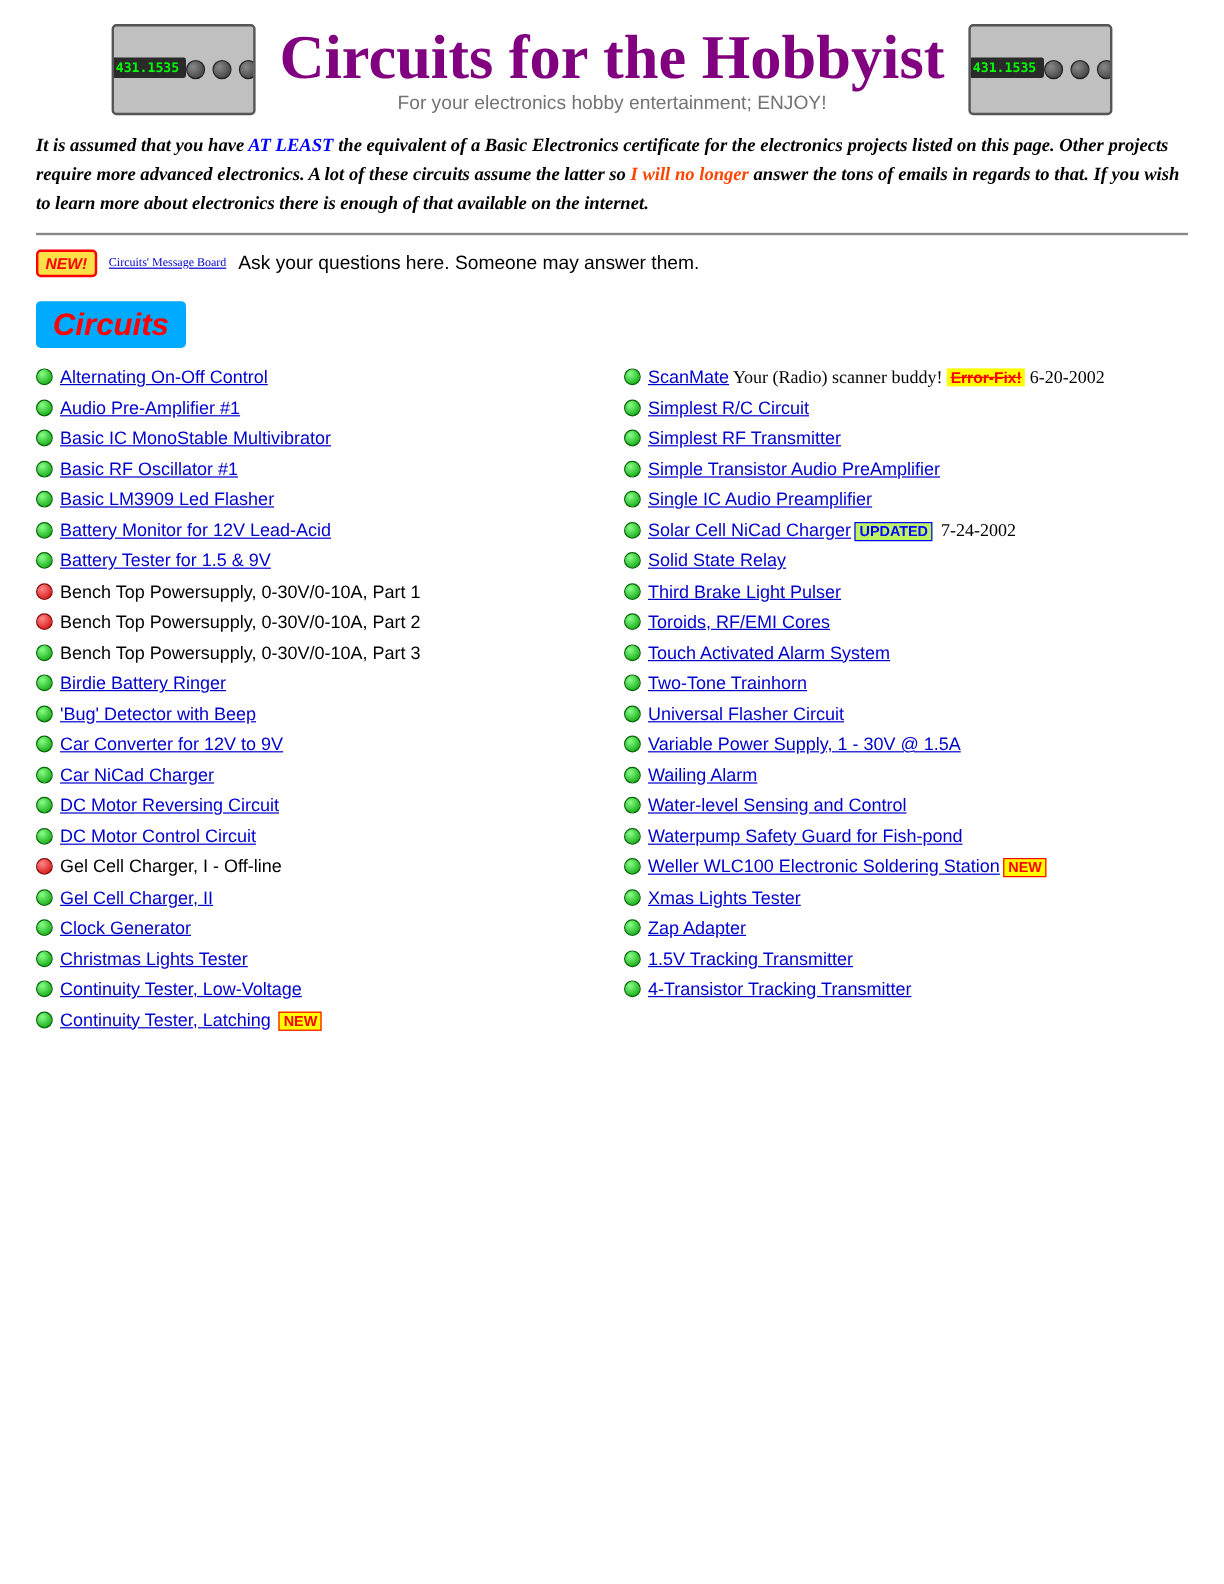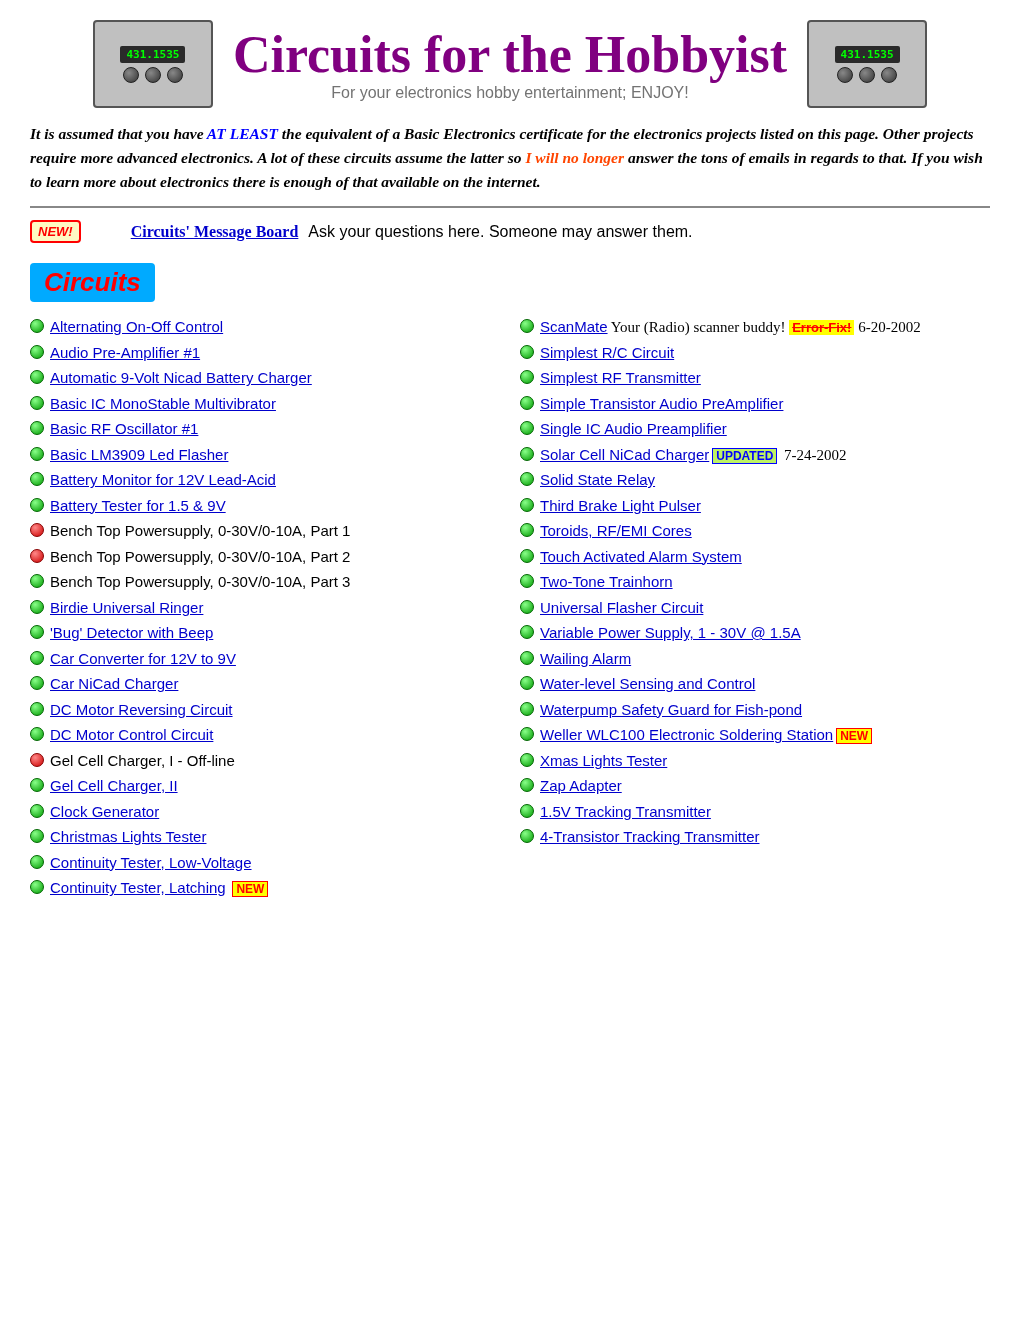--- a/index.html
+++ b/index.html
@@ -16,26 +16,26 @@
     
     .header {
       display: flex;
       align-items: center;
       justify-content: center;
       gap: 20px;
       margin-bottom: 6px;
     }
     .header-logo {
       width: 120px;
-      height: 88px;
+      height: 76px;
       background: #c0c0c0;
       border: 2px solid #555;
       border-radius: 4px;
       display: flex;
-      flex-direction: column;
+      flex-direction: row;
       align-items: center;
       justify-content: center;
       font-size: 10px;
       font-family: Arial, sans-serif;
       position: relative;
       overflow: hidden;
     }
     .header-logo .freq {
       background: #2a2a2a;
       color: #00ff00;
@@ -94,37 +94,36 @@
     }
 
     
     .msgboard-row {
       display: flex;
       align-items: center;
       gap: 10px;
       margin: 10px 0 20px 0;
     }
     .new-badge {
-      background: #fef9c3;
+      background: #fde047;
       color: #ff0000;
       font-weight: bold;
       font-size: 13px;
       font-family: Arial, sans-serif;
       border: 2px solid #ff0000;
       border-radius: 4px;
       padding: 2px 6px;
       font-style: italic;
       text-align: center;
     }
     .msgboard-link {
       color: #0000cc;
       text-decoration: underline;
-      font-weight: bold;
-      font-size: 16px;
-      margin-left: 40px;
+      font-weight: normal;
+      font-size: 10px;
     }
     .msgboard-text {
       font-size: 16px;
       font-family: Arial, sans-serif;
     }
 
     
     .circuits-heading {
       background: #00aaff;
       color: #ff0000;
@@ -268,24 +267,20 @@
       <div class="circuit-item">
         <div class="bullet-green"></div>
         <span><a class="circuit-link" href="#">Alternating On-Off Control</a></span>
       </div>
       <div class="circuit-item">
         <div class="bullet-green"></div>
         <span><a class="circuit-link" href="#">Audio Pre-Amplifier #1</a></span>
       </div>
       <div class="circuit-item">
         <div class="bullet-green"></div>
-        <span><a class="circuit-link" href="#">Automatic 9-Volt Nicad Battery Charger</a></span>
-      </div>
-      <div class="circuit-item">
-        <div class="bullet-green"></div>
         <span><a class="circuit-link" href="#">Basic IC MonoStable Multivibrator</a></span>
       </div>
       <div class="circuit-item">
         <div class="bullet-green"></div>
         <span><a class="circuit-link" href="#">Basic RF Oscillator #1</a></span>
       </div>
       <div class="circuit-item">
         <div class="bullet-green"></div>
         <span><a class="circuit-link" href="#">Basic LM3909 Led Flasher</a></span>
       </div>
@@ -304,21 +299,21 @@
       <div class="circuit-item">
         <div class="bullet-red"></div>
         <span><span class="circuit-text">Bench Top Powersupply, 0-30V/0-10A, Part 2</span></span>
       </div>
       <div class="circuit-item">
         <div class="bullet-green"></div>
         <span><span class="circuit-text">Bench Top Powersupply, 0-30V/0-10A, Part 3</span></span>
       </div>
       <div class="circuit-item">
         <div class="bullet-green"></div>
-        <span><a class="circuit-link" href="#">Birdie Universal Ringer</a></span>
+        <span><a class="circuit-link" href="#">Birdie Battery Ringer</a></span>
       </div>
       <div class="circuit-item">
         <div class="bullet-green"></div>
         <span><a class="circuit-link" href="#">'Bug' Detector with Beep</a></span>
       </div>
       <div class="circuit-item">
         <div class="bullet-green"></div>
         <span><a class="circuit-link" href="#">Car Converter for 12V to 9V</a></span>
       </div>
       <div class="circuit-item">

